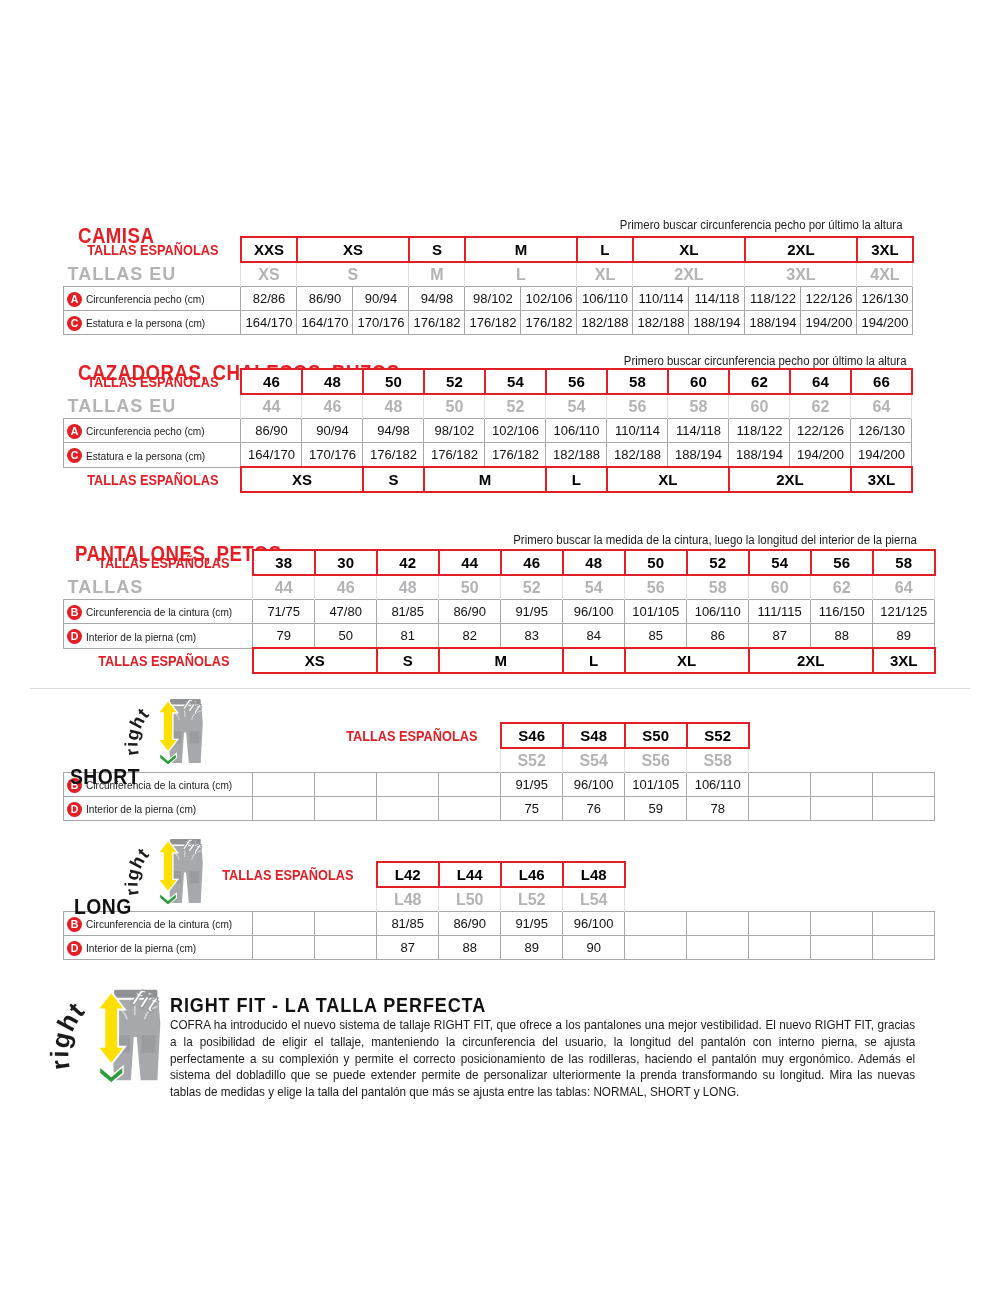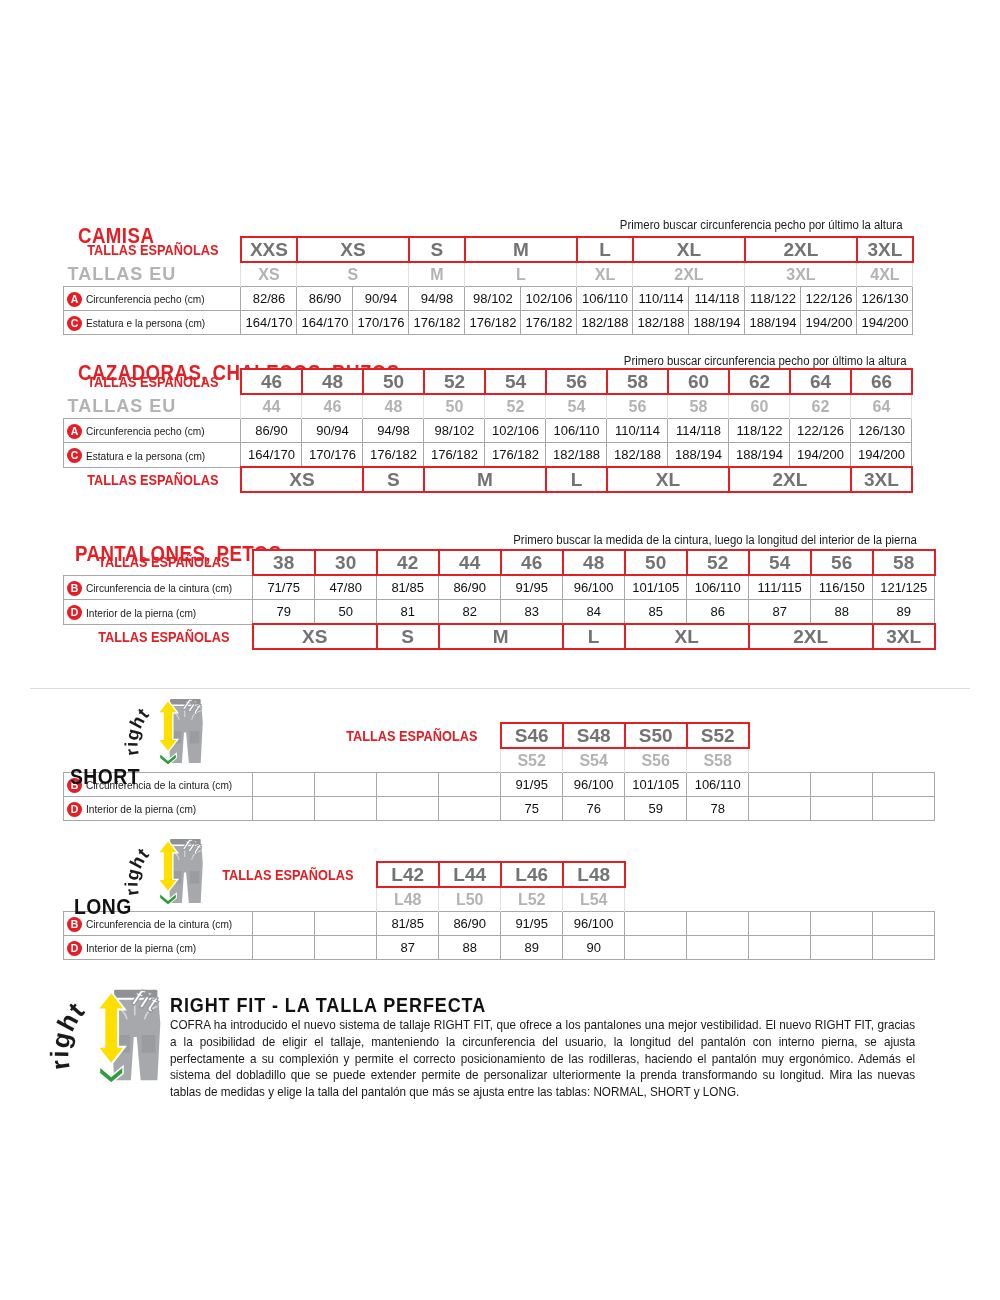--- a/index.html
+++ b/index.html
@@ -16,21 +16,21 @@
   .rf-title{position:absolute;color:#111;font-size:20px;font-weight:bold;letter-spacing:1px;
             white-space:nowrap;transform:scaleX(.9);transform-origin:0 50%;}
   .rf-text{position:absolute;width:828px;font-size:13px;line-height:16.8px;color:#1a1a1a;
            text-align:justify;transform:scaleX(.9);transform-origin:0 0;}
   .divider{position:absolute;left:30px;width:940px;height:1px;background:#dcdcdc;}
 
   
   .tblwrap{position:absolute;}
   table.sz{border-collapse:collapse;table-layout:fixed;}
   table.sz td,table.sz th{height:23px;padding:0;text-align:center;vertical-align:middle;overflow:hidden;}
-  table.sz .red-cell{border:2px solid #e31e24;color:#737373;font-weight:bold;font-size:19px;background:#fff;}
+  table.sz .red-cell{border:2px solid #e31e24;color:#000000;font-weight:bold;font-size:15px;background:#fff;}
   table.sz .gray-cell{border-left:1px solid #e0e0e0;border-right:1px solid #e0e0e0;
                       color:#b3b3b5;font-weight:bold;font-size:16px;}
   table.sz .val{border:1px solid #a8a8a8;font-size:13px;color:#111;font-weight:normal;}
   table.sz .lbl-red{border:none;text-align:right;padding-right:22px;}
   table.sz .lbl-red .cond{display:inline-block;color:#e31e24;font-weight:bold;font-size:15px;
                           white-space:nowrap;transform:scaleX(.85);transform-origin:100% 50%;}
   table.sz .lbl-gray{border:none;text-align:left;padding-left:4px;color:#b3b3b5;
                      font-weight:bold;font-size:18px;letter-spacing:1px;}
   table.sz .lbl-data{border:1px solid #a8a8a8;text-align:left;padding-left:3px;white-space:nowrap;}
   table.sz .blank{border:none;}
@@ -242,20 +242,34 @@
             <th class="red-cell" colspan="1">30</th>
             <th class="red-cell" colspan="1">42</th>
             <th class="red-cell" colspan="1">44</th>
             <th class="red-cell" colspan="1">46</th>
             <th class="red-cell" colspan="1">48</th>
             <th class="red-cell" colspan="1">50</th>
             <th class="red-cell" colspan="1">52</th>
             <th class="red-cell" colspan="1">54</th>
             <th class="red-cell" colspan="1">56</th>
             <th class="red-cell" colspan="1">58</th>
+          </tr>
+          <tr>
+            <td class="lbl-gray" colspan="1">TALLAS</td>
+            <td class="gray-cell" colspan="1">44</td>
+            <td class="gray-cell" colspan="1">46</td>
+            <td class="gray-cell" colspan="1">48</td>
+            <td class="gray-cell" colspan="1">50</td>
+            <td class="gray-cell" colspan="1">52</td>
+            <td class="gray-cell" colspan="1">54</td>
+            <td class="gray-cell" colspan="1">56</td>
+            <td class="gray-cell" colspan="1">58</td>
+            <td class="gray-cell" colspan="1">60</td>
+            <td class="gray-cell" colspan="1">62</td>
+            <td class="gray-cell" colspan="1">64</td>
           </tr>
           <tr>
             <td class="lbl-data"><span class="badge">B</span><span class="mlabel">Circunferencia de la cintura (cm)</span></td>
             <td class="val">71/75</td>
             <td class="val">47/80</td>
             <td class="val">81/85</td>
             <td class="val">86/90</td>
             <td class="val">91/95</td>
             <td class="val">96/100</td>
             <td class="val">101/105</td>

